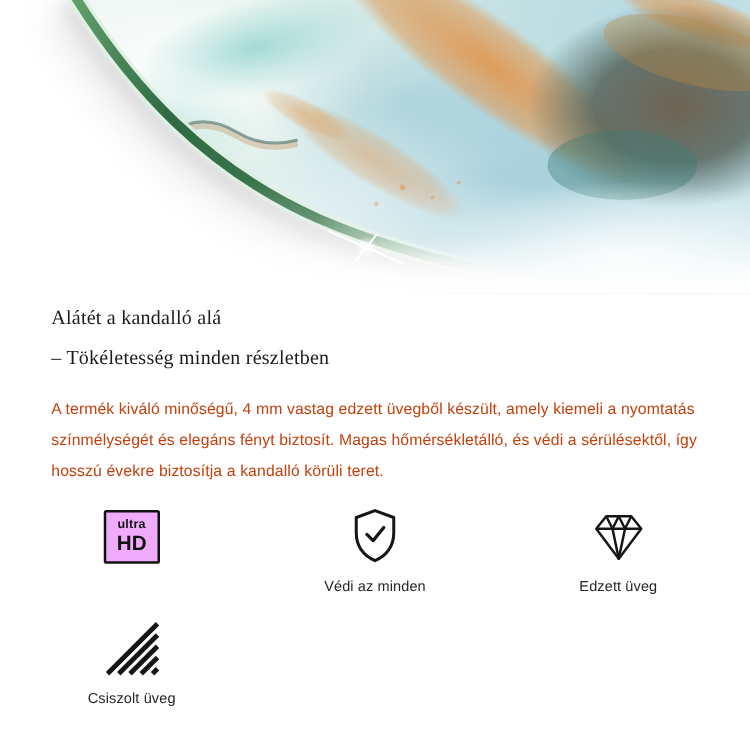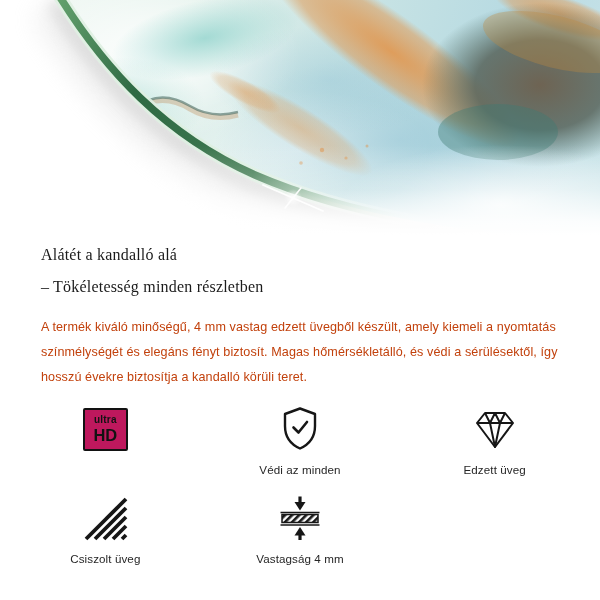--- a/index.html
+++ b/index.html
@@ -25,21 +25,21 @@
   .features{
     display:grid;grid-template-columns:repeat(3,1fr);
     margin:16px 8px 0 8px;row-gap:18px;
   }
   .feature{display:flex;flex-direction:column;align-items:center;}
   .ficon{height:48px;display:flex;align-items:center;justify-content:center;}
   .flabel{margin-top:10px;font-size:11.6px;color:#262626;letter-spacing:.1px;}
   .uhd{
     width:41px;height:39px;border:2.6px solid #121212;border-radius:2px;
     display:flex;flex-direction:column;align-items:center;justify-content:center;
-    color:#121212;background:#be185d;
+    color:#121212;background:#f0abfc;
   }
   .uhd .u{font-size:10px;font-weight:700;line-height:1;letter-spacing:.2px;}
   .uhd .h{font-size:16.5px;font-weight:700;line-height:1;margin-top:1.5px;}
 </style>
 </head>
 <body>
 
 <div class="hero">
   <svg width="600" height="235" viewBox="0 0 600 235" aria-hidden="true">
     <defs>
@@ -194,34 +194,14 @@
         <line x1="5" y1="45" x2="45" y2="5"></line>
         <line x1="14" y1="45" x2="45" y2="14"></line>
         <line x1="23" y1="45" x2="45" y2="23"></line>
         <line x1="32" y1="45" x2="45" y2="32"></line>
         <line x1="41" y1="45" x2="45" y2="41"></line>
       </svg>
     </div>
     <div class="flabel">Csiszolt üveg</div>
   </div>
 
-  <div class="feature">
-    <div class="ficon">
-      <svg width="48" height="48" viewBox="0 0 48 48">
-        <defs>
-          <pattern id="hatch" width="5" height="5" patternUnits="userSpaceOnUse" patternTransform="rotate(45)">
-            <rect width="5" height="5" fill="#ffffff"></rect>
-            <rect width="2.6" height="5" fill="#161616"></rect>
-          </pattern>
-        </defs>
-        <line x1="4.5" y1="18.5" x2="43.5" y2="18.5" stroke="#161616" stroke-width="1.5"></line>
-        <rect x="6" y="20.5" width="36" height="8" fill="url(#hatch)" stroke="#161616" stroke-width="1.5"></rect>
-        <line x1="4.5" y1="31" x2="43.5" y2="31" stroke="#161616" stroke-width="1.5"></line>
-        <line x1="24" y1="2.5" x2="24" y2="9" stroke="#161616" stroke-width="3.2"></line>
-        <polygon points="18.5,8 29.5,8 24,16.5" fill="#161616"></polygon>
-        <line x1="24" y1="46" x2="24" y2="40" stroke="#161616" stroke-width="3.2"></line>
-        <polygon points="18.5,41.5 29.5,41.5 24,33" fill="#161616"></polygon>
-      </svg>
-    </div>
-    <div class="flabel">Vastagság 4 mm</div>
-  </div>
 
 </div>
 
 </body></html>

